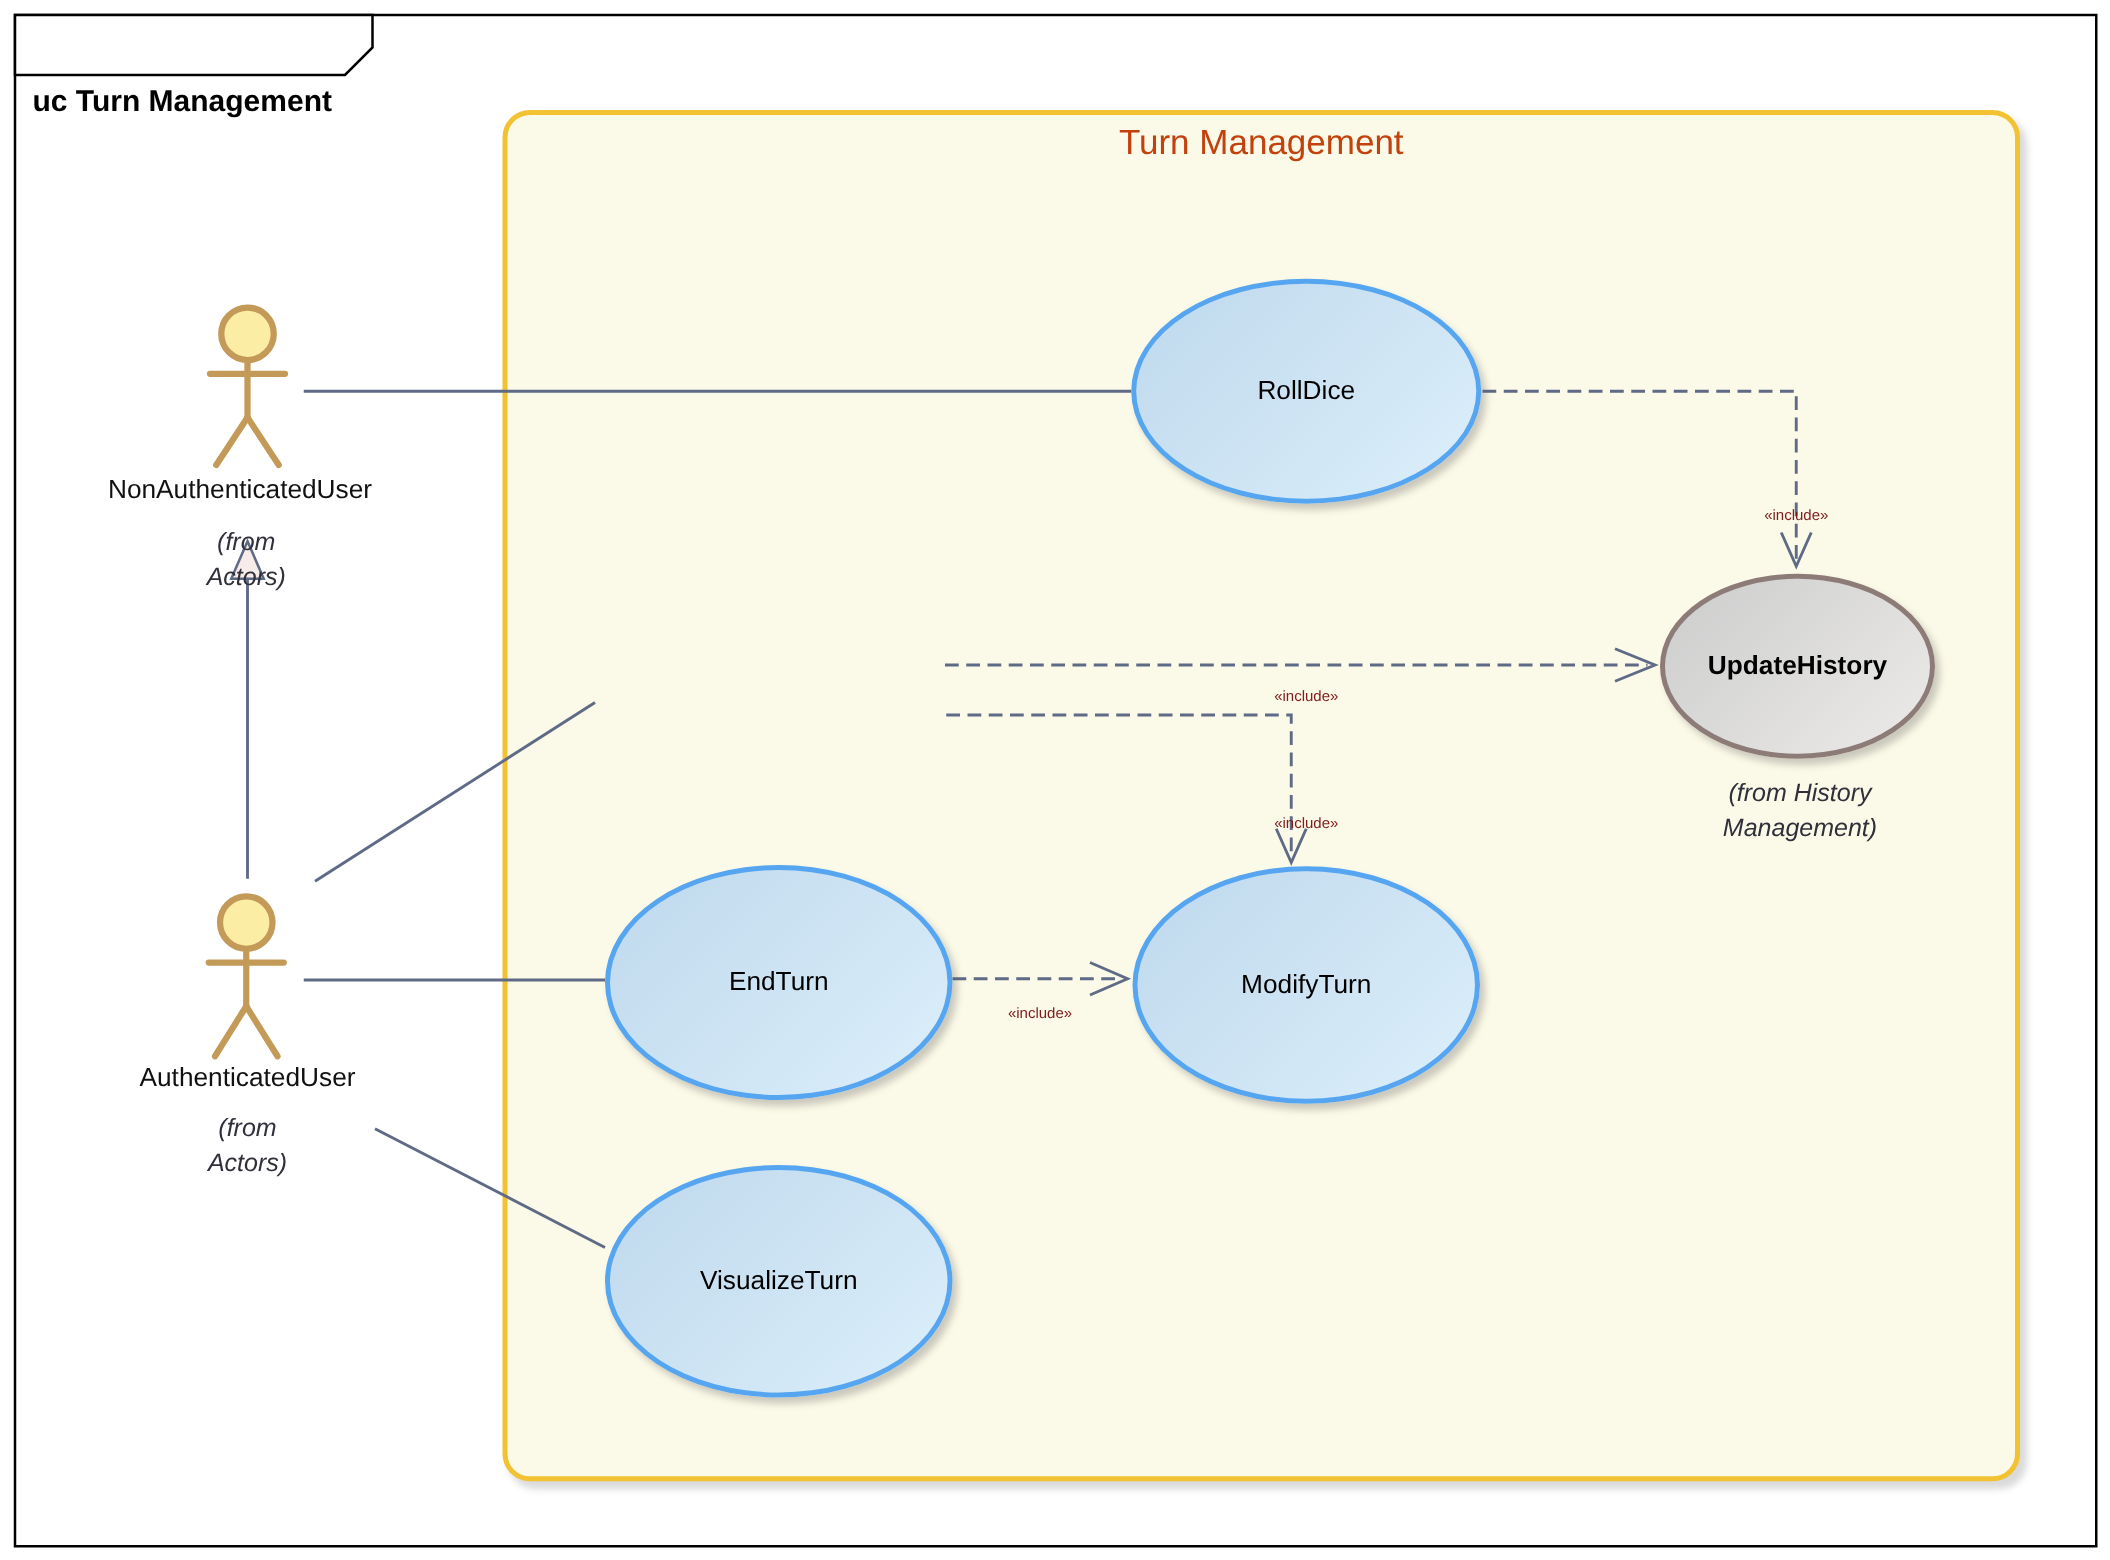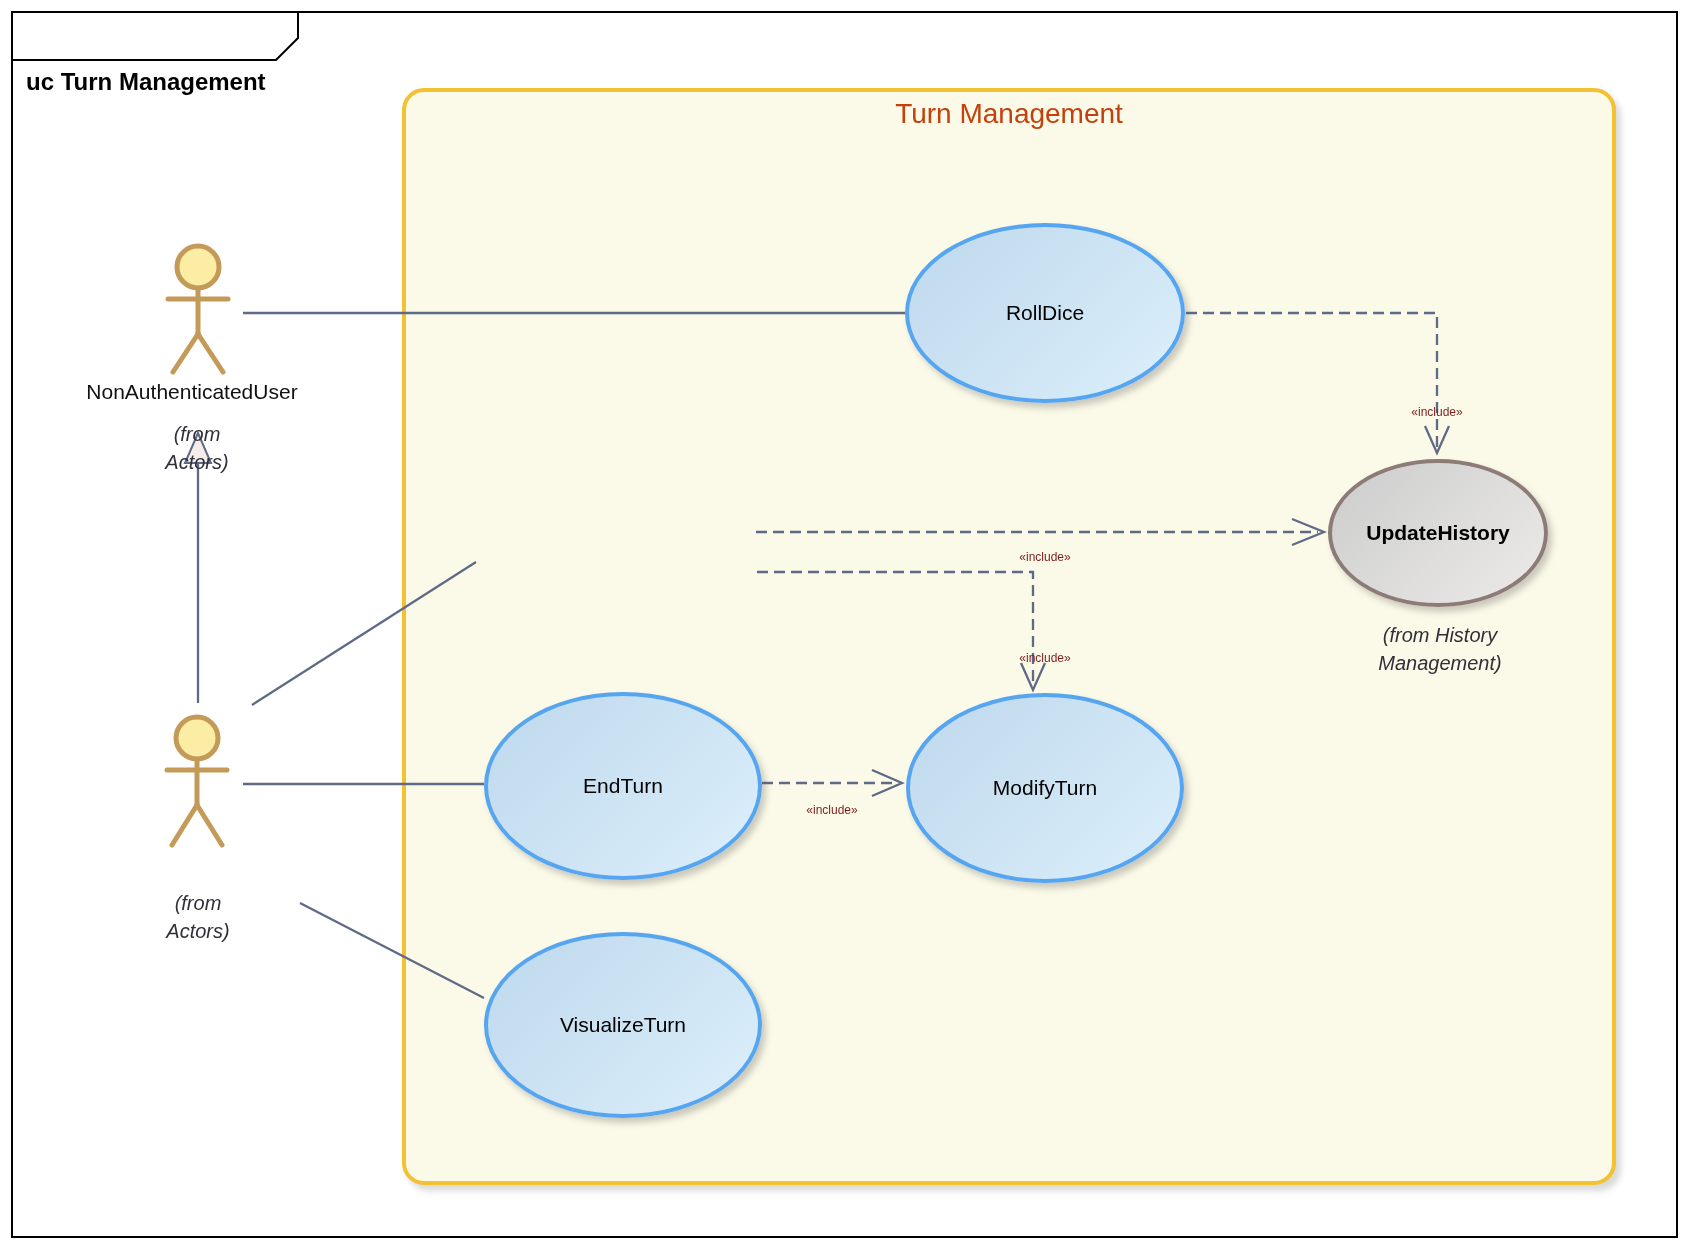--- a/index.html
+++ b/index.html
@@ -101,20 +101,21 @@
   <div class="usecase uc-gray" style="left:1328px;top:459px;width:220px;height:148px;">
     <span>UpdateHistory</span>
   </div>
 
   <div class="lbl actor-name" style="left:17px;top:378px;width:350px;height:28px;">NonAuthenticatedUser</div>
   <div class="lbl" style="left:97px;top:419px;width:200px;height:58px;flex-direction:column;">
     <span class="from-note">(from</span>
     <span class="from-note">Actors)</span>
   </div>
 
+  <div class="lbl actor-name" style="left:23px;top:849px;width:350px;height:28px;">AuthenticatedUser</div>
   <div class="lbl" style="left:98px;top:888px;width:200px;height:58px;flex-direction:column;">
     <span class="from-note">(from</span>
     <span class="from-note">Actors)</span>
   </div>
 
   <div class="lbl" style="left:1340px;top:620px;width:200px;height:58px;flex-direction:column;">
     <span class="from-note">(from History</span>
     <span class="from-note">Management)</span>
   </div>
 

